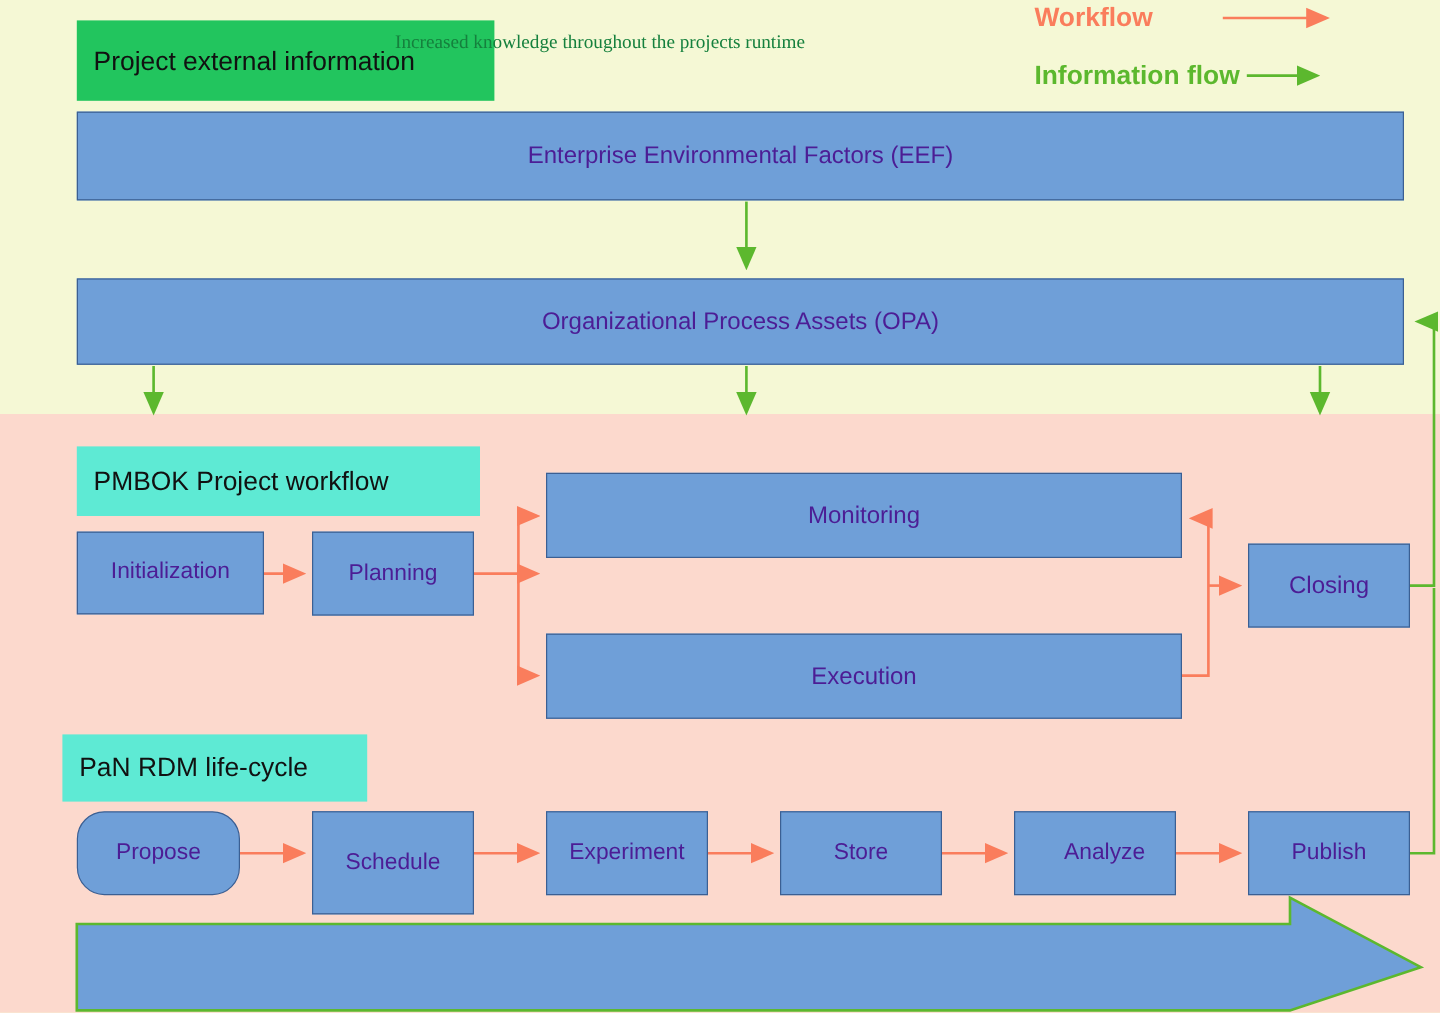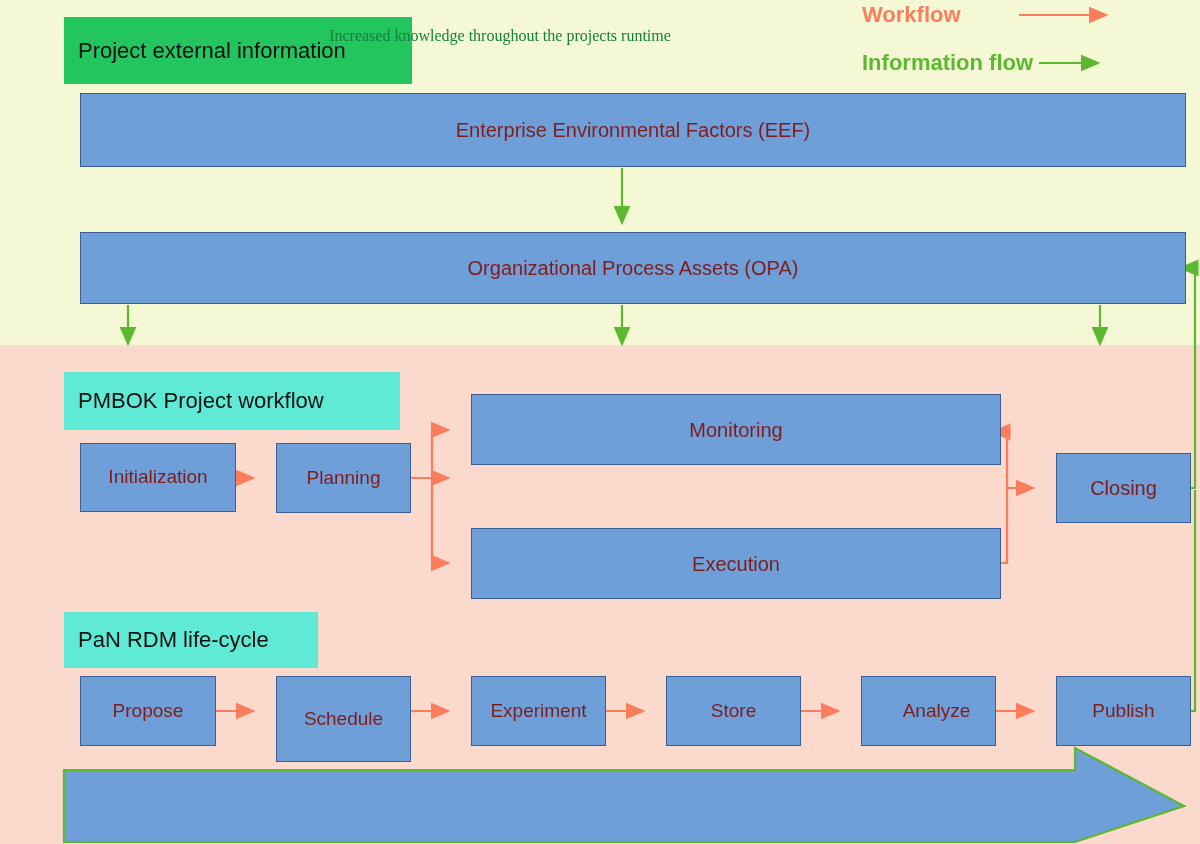--- a/index.html
+++ b/index.html
@@ -16,25 +16,24 @@
   #band-bottom{top:345px;height:499px;background:#fcd9cd;}
 
   svg#edges{position:absolute;left:0;top:0;width:1200px;height:844px;pointer-events:none;}
 
   .node{
     position:absolute;
     background:#6f9fd8;
     border:1.5px solid #3b5f93;
     box-sizing:border-box;
     display:flex;align-items:center;justify-content:center;
-    color:#7f1d1d;
+    color:#4c1d95;
     font-size:20px;
     line-height:1.1;
     text-align:center;
-    margin-left:16px;
   }
   .node.small{font-size:19px;}
 
   .banner{
     position:absolute;
     box-sizing:border-box;
     display:flex;align-items:center;
     padding-left:14px;
     font-size:22px;
     color:#111;
@@ -128,37 +127,37 @@
           </marker>
         </defs>
       <path d="M2,9 L60,9" stroke="#5cb82e" stroke-width="2.2" fill="none" marker-end="url(#lg-g)"></path>
     </svg>
   </div>
 
   <div class="banner" id="banner-external" style="left:64px;top:17px;width:348px;height:67px;">Project external information</div>
 
   <div class="banner pinkish" style="left:64px;top:372px;width:336px;height:58px;">PMBOK Project workflow</div>
 
-  <div class="banner pinkish" style="left:64px;top:612px;width:254px;height:56px;">PaN RDM life-cycle</div>
+  <div class="banner pinkish" style="left:52px;top:612px;width:254px;height:56px;">PaN RDM life-cycle</div>
 
   <div class="node" style="left:64px;top:93px;width:1106px;height:74px;">Enterprise Environmental Factors (EEF)</div>
 
   <div class="node" style="left:64px;top:232px;width:1106px;height:72px;">Organizational Process Assets (OPA)</div>
 
   <div class="node small" style="left:64px;top:443px;width:156px;height:69px;">Initialization</div>
 
   <div class="node small" style="left:260px;top:443px;width:135px;height:70px;">Planning</div>
 
   <div class="node" style="left:455px;top:394px;width:530px;height:71px;">Monitoring</div>
 
   <div class="node" style="left:455px;top:528px;width:530px;height:71px;">Execution</div>
 
   <div class="node" style="left:1040px;top:453px;width:135px;height:70px;">Closing</div>
 
-  <div class="node small" style="left:64px;top:676px;width:136px;height:70px;">Propose</div>
+  <div class="node small" style="left:64px;top:676px;width:136px;height:70px;border-radius:23px;">Propose</div>
 
   <div class="node small" style="left:260px;top:676px;width:135px;height:86px;">Schedule</div>
 
   <div class="node small" style="left:455px;top:676px;width:135px;height:70px;">Experiment</div>
 
   <div class="node small" style="left:650px;top:676px;width:135px;height:70px;">Store</div>
 
   <div class="node small" style="left:845px;top:676px;width:135px;height:70px;padding-left:16px;">Analyze</div>
 
   <div class="node small" style="left:1040px;top:676px;width:135px;height:70px;">Publish</div>

